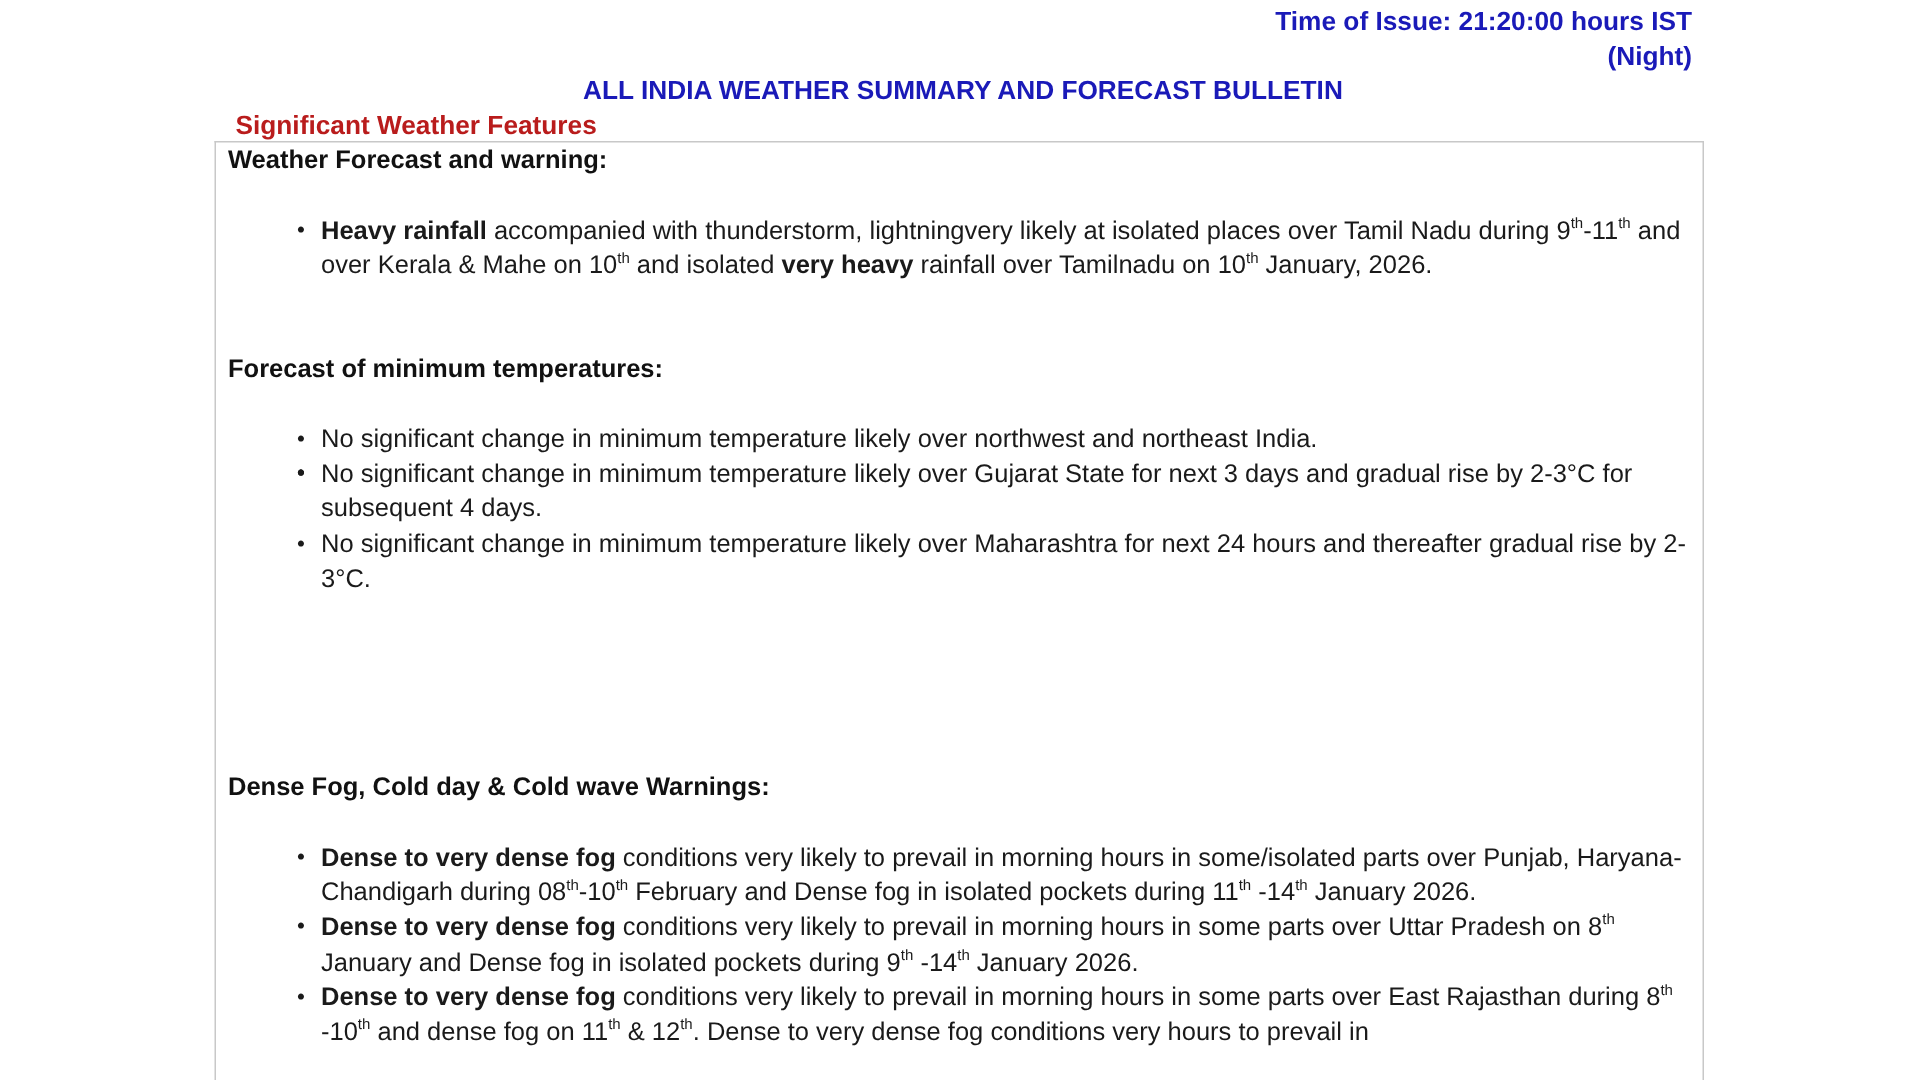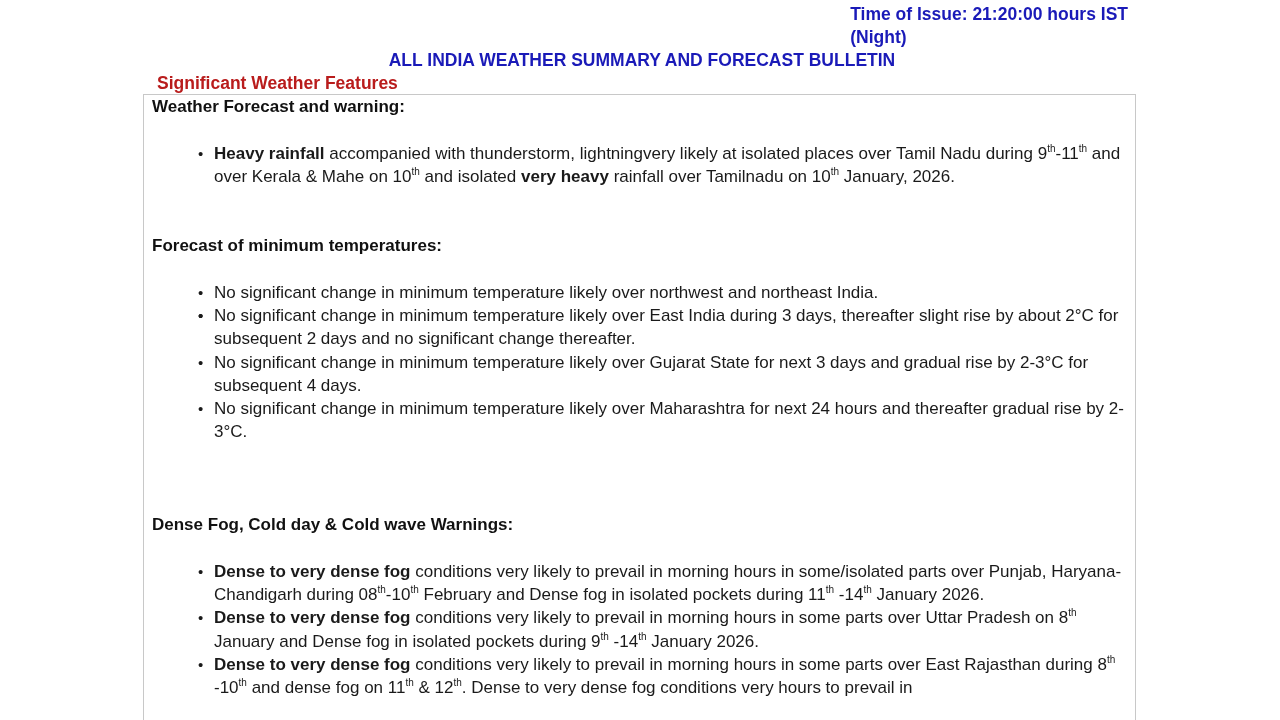--- a/index.html
+++ b/index.html
@@ -3,21 +3,21 @@
 <meta charset="utf-8">
 <style>
   html, body { margin: 0; padding: 0; background: #ffffff; }
   body {
     width: 1280px; height: 720px; overflow: hidden; position: relative;
     font-family: "Liberation Sans", "DejaVu Sans", sans-serif;
     color: #111111;
   }
   .issue {
     position: absolute; right: 152px; top: 3px;
-    text-align: left; color: #1a1ab8; font-weight: bold; font-size: 17.5px; line-height: 23px;
+    text-align: right; color: #1a1ab8; font-weight: bold; font-size: 17.5px; line-height: 23px;
   }
   .title {
     position: absolute; left: 0; width: 1284px; top: 49px; text-align: center;
     color: #1a1ab8; font-weight: bold; font-size: 17.5px; line-height: 22px;
   }
   .subtitle {
     position: absolute; left: 157px; top: 72px;
     color: #b91c1c; font-weight: bold; font-size: 17.5px; line-height: 22px;
   }
   .box {
@@ -54,21 +54,21 @@
 
 <div class="section-head" style="top:95px">Weather Forecast and warning:</div>
 <ul class="items" style="top:142px">
     <li><span class="bullet">•</span><b>Heavy rainfall</b><span> accompanied with thunderstorm, lightningvery likely at isolated places over Tamil Nadu during 9</span><sup>th</sup><span>-11</span><sup>th</sup><span> and over Kerala &amp; Mahe on 10</span><sup>th</sup><span> and isolated </span><b>very heavy</b><span> rainfall over Tamilnadu on 10</span><sup>th</sup><span> January, 2026.</span></li>
   </ul>
 
 <div class="section-head" style="top:234px">Forecast of minimum temperatures:</div>
 <ul class="items" style="top:281px">
     <li><span class="bullet">•</span><span>No significant change in minimum temperature likely over northwest and northeast India.</span></li>
     <li><span class="bullet">•</span></li>
-    <li><span class="bullet">•</span><span>No significant change in minimum temperature likely over East India during 3 days, thereafter slight rise by about 2°C for subsequent 2 days and no significant change thereafter.</span></li>
+    <li><span class="bullet">•</span></li>
     <li><span class="bullet">•</span><span>No significant change in minimum temperature likely over Gujarat State for next 3 days and gradual rise by 2-3°C for subsequent 4 days.</span></li>
     <li><span class="bullet">•</span><span>No significant change in minimum temperature likely over Maharashtra for next 24 hours and thereafter gradual rise by 2-3°C.</span></li>
   </ul>
 
 <div class="section-head" style="top:513px">Dense Fog, Cold day &amp; Cold wave Warnings:</div>
 <ul class="items" style="top:560px">
     <li><span class="bullet">•</span><b>Dense to very dense fog</b><span> conditions very likely to prevail in morning hours in some/isolated parts over Punjab, Haryana-Chandigarh during 08</span><sup>th</sup><span>-10</span><sup>th</sup><span> February and Dense fog in isolated pockets during 11</span><sup>th</sup><span> -14</span><sup>th</sup><span> January 2026.</span></li>
     <li><span class="bullet">•</span><b>Dense to very dense fog</b><span> conditions very likely to prevail in morning hours in some parts over Uttar Pradesh on 8</span><sup>th</sup><span> January and Dense fog in isolated pockets during 9</span><sup>th</sup><span> -14</span><sup>th</sup><span> January 2026.</span></li>
     <li><span class="bullet">•</span><b>Dense to very dense fog</b><span> conditions very likely to prevail in morning hours in some parts over East Rajasthan during 8</span><sup>th</sup><span> -10</span><sup>th</sup><span> and dense fog on 11</span><sup>th</sup><span> &amp; 12</span><sup>th</sup><span>. Dense to very dense fog conditions very hours to prevail in</span></li>
   </ul>

